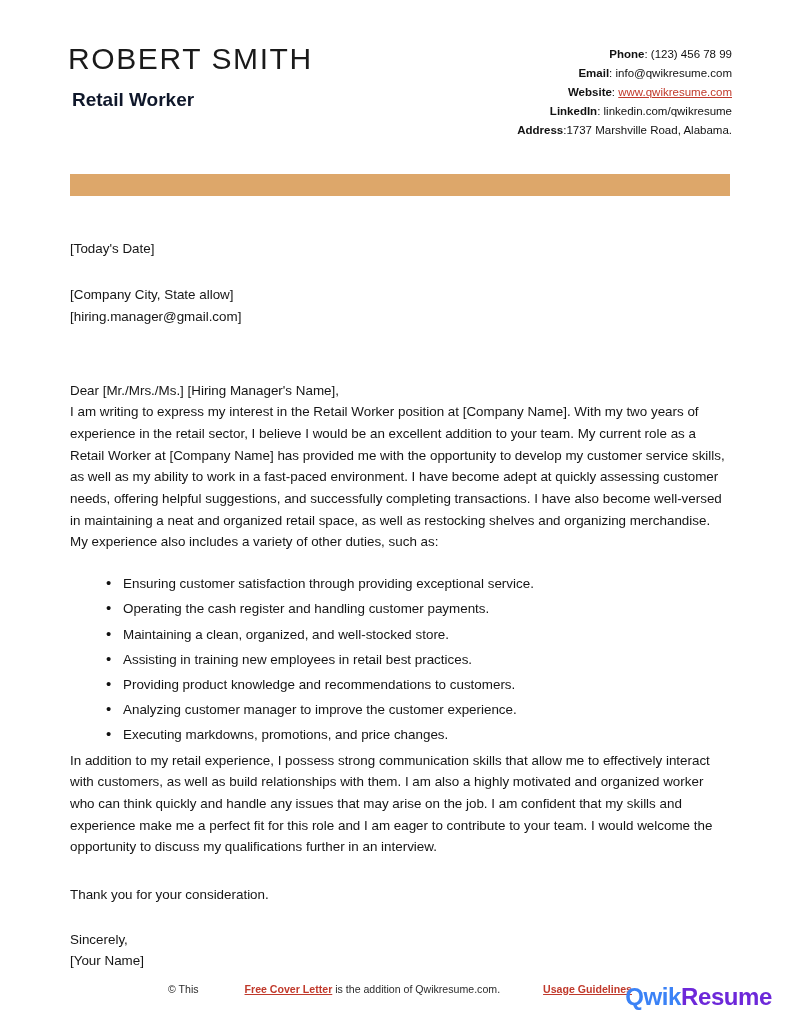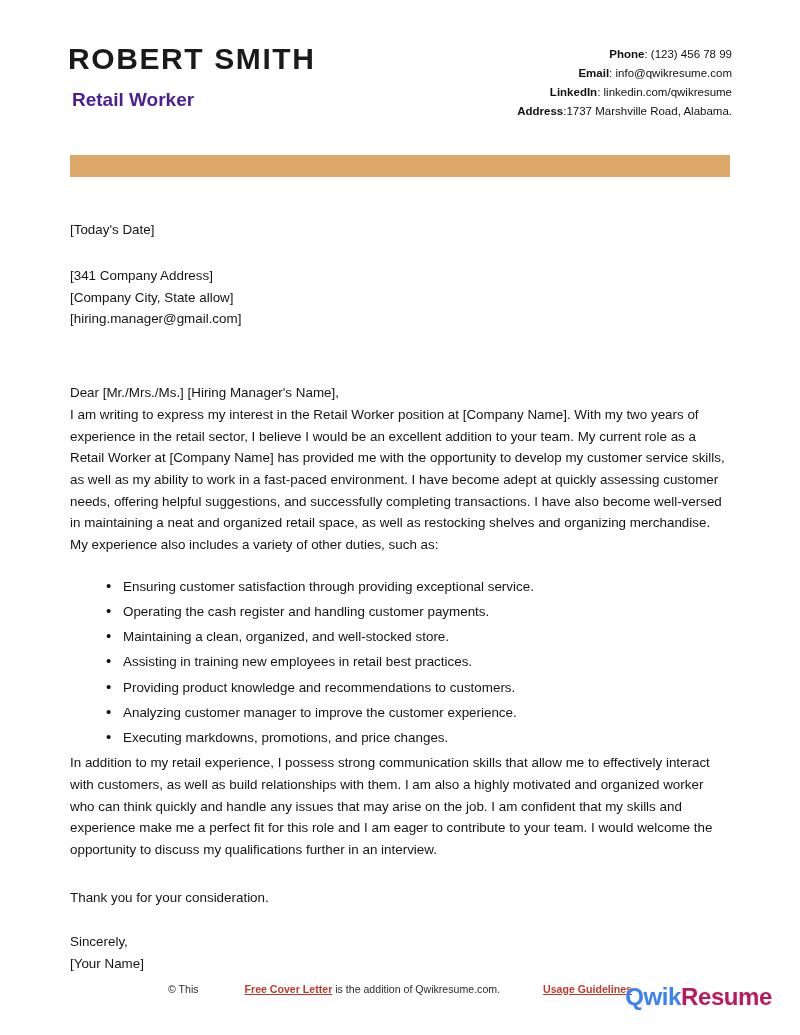--- a/index.html
+++ b/index.html
@@ -28,31 +28,31 @@
     display: flex;
     align-items: flex-start;
     justify-content: space-between;
     padding: 38px 68px 0 68px;
   }
   .identity {
     padding-top: 4px;
   }
   .full-name {
     font-size: 30px;
-    font-weight: bold;
+    font-weight: normal;
     letter-spacing: 1.6px;
     color: #1a1a1a;
     line-height: 1.1;
     margin: 0;
     white-space: nowrap;
   }
   .job-title {
     font-size: 19px;
     font-weight: bold;
-    color: #4c1d95;
+    color: #0f172a;
     margin: 15px 0 0 4px;
     line-height: 1.1;
   }
 
   .contact-block {
     text-align: right;
     font-size: 11.5px;
     line-height: 1.66;
     color: #111111;
     padding-top: 7px;
@@ -162,21 +162,21 @@
     position: absolute;
     right: 28px;
     top: 2px;
     font-size: 24px;
     font-weight: bold;
     letter-spacing: -0.4px;
     line-height: 1;
     white-space: nowrap;
   }
   .brand-qwik { color: #3b82f6; }
-  .brand-resume { color: #be185d; }
+  .brand-resume { color: #6d28d9; }
 </style>
 </head>
 <body>
 
 <div class="page">
 
   <div class="header">
 
     <div class="identity">
       <div class="full-name">ROBERT SMITH</div>
@@ -184,37 +184,39 @@
     </div>
 
     <div class="contact-block">
       <div class="contact-line">
         <span class="contact-label">Phone</span><span>: (123) 456 78 99</span>
       </div>
       <div class="contact-line">
         <span class="contact-label">Email</span><span>: info@qwikresume.com</span>
       </div>
       <div class="contact-line">
+        <span class="contact-label">Website</span><span>: </span><a class="contact-link" href="#">www.qwikresume.com</a>
+      </div>
+      <div class="contact-line">
         <span class="contact-label">LinkedIn</span><span>: linkedin.com/qwikresume</span>
       </div>
       <div class="contact-line">
         <span class="contact-label">Address</span><span>:1737 Marshville Road, Alabama.</span>
       </div>
     </div>
 
   </div>
 
   <div class="accent-bar"></div>
 
   <div class="letter-body">
 
     <div class="date-line">[Today's Date]</div>
 
     <div class="recipient-block">
-      <span class="recipient-line">[341 Company Address]</span>
       <span class="recipient-line">[Company City, State allow]</span>
       <span class="recipient-line">[hiring.manager@gmail.com]</span>
     </div>
 
     <div class="salutation">Dear [Mr./Mrs./Ms.] [Hiring Manager's Name],</div>
 
     <div class="para">I am writing to express my interest in the Retail Worker position at [Company Name]. With my two years of experience in the retail sector, I believe I would be an excellent addition to your team. My current role as a Retail Worker at [Company Name] has provided me with the opportunity to develop my customer service skills, as well as my ability to work in a fast-paced environment. I have become adept at quickly assessing customer needs, offering helpful suggestions, and successfully completing transactions. I have also become well-versed in maintaining a neat and organized retail space, as well as restocking shelves and organizing merchandise. My experience also includes a variety of other duties, such as:</div>
 
     <ul class="duties-list">
       <li>Ensuring customer satisfaction through providing exceptional service.</li>

